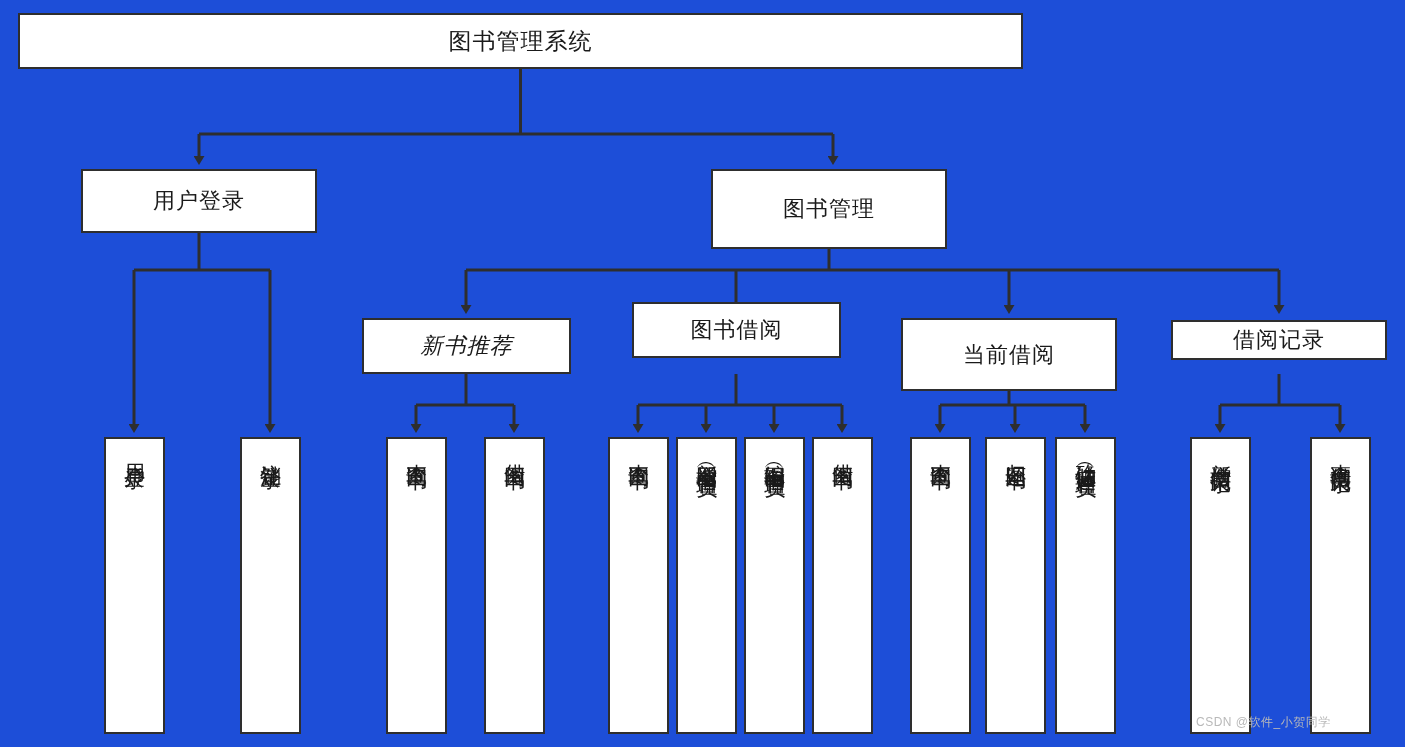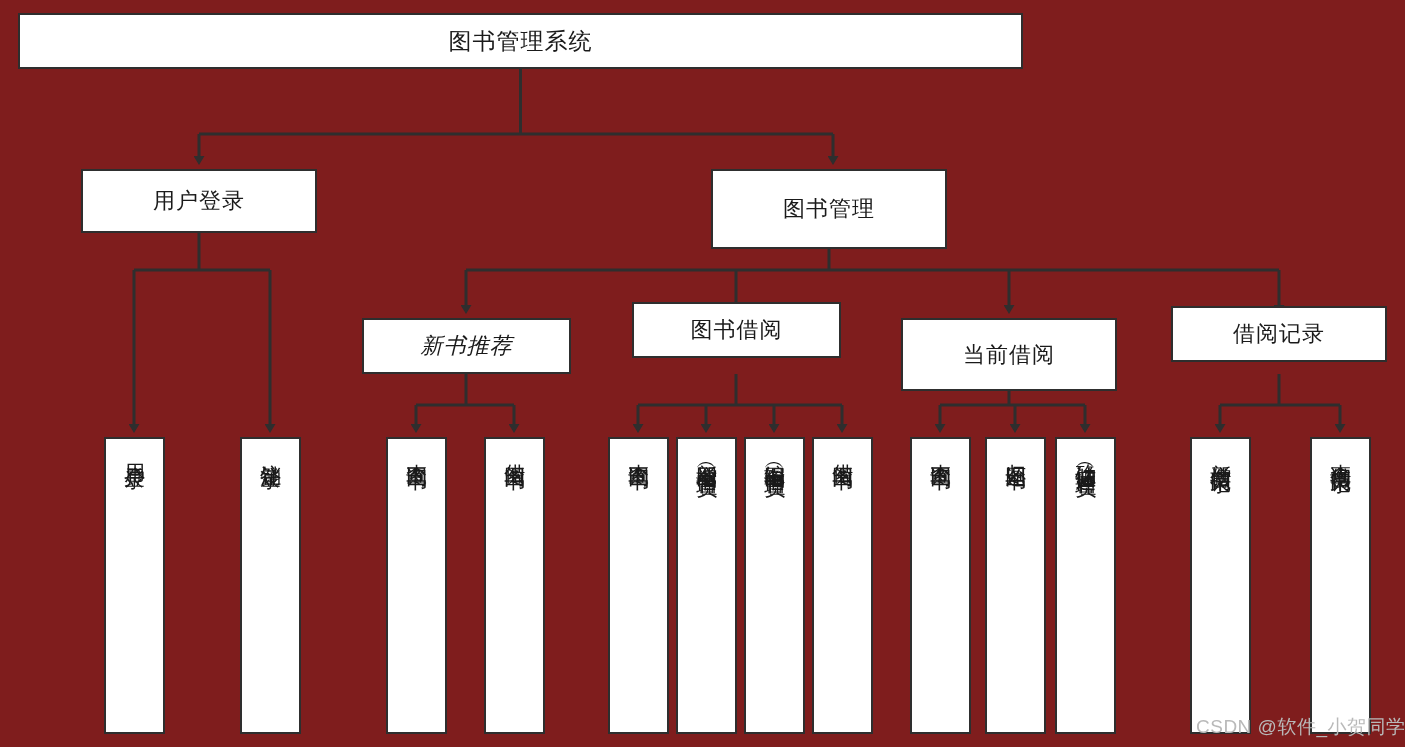--- a/index.html
+++ b/index.html
@@ -7,21 +7,21 @@
     padding: 0;
     background: #ffffff;
   }
   body {
     font-family: "Liberation Sans", "DejaVu Sans", sans-serif;
   }
   #canvas {
     position: relative;
     width: 1405px;
     height: 747px;
-    background: #7f1d1d;
+    background: #1d4ed8;
     overflow: hidden;
   }
   svg.connectors {
     position: absolute;
     left: 0;
     top: 0;
     width: 1405px;
     height: 747px;
     pointer-events: none;
   }
@@ -54,21 +54,21 @@
     line-height: 1.06;
     letter-spacing: 2px;
     white-space: nowrap;
     display: block;
   }
   .label {
     white-space: nowrap;
   }
   .watermark {
     position: absolute;
-    font-size: 19px;
+    font-size: 12px;
     color: #b9b9b9;
     white-space: nowrap;
     letter-spacing: 0.5px;
   }
 </style>
 </head>
 <body>
 
 <div id="canvas">
 
@@ -135,21 +135,21 @@
 
   <div class="node horizontal" id="node-l3-0" style="left: 362px; top: 318px; width: 209px; height: 56px; font-style: italic;">
     <span class="label">新书推荐</span>
   </div>
   <div class="node horizontal" id="node-l3-1" style="left: 632px; top: 302px; width: 209px; height: 56px;">
     <span class="label">图书借阅</span>
   </div>
   <div class="node horizontal" id="node-l3-2" style="left: 901px; top: 318px; width: 216px; height: 73px;">
     <span class="label">当前借阅</span>
   </div>
-  <div class="node horizontal" id="node-l3-3" style="left: 1171px; top: 306px; width: 216px; height: 56px;">
+  <div class="node horizontal" id="node-l3-3" style="left: 1171px; top: 320px; width: 216px; height: 40px;">
     <span class="label">借阅记录</span>
   </div>
 
   <div class="node leaf" id="node-leaf-0" style="left: 104px; top: 437px; width: 61px; height: 297px;">
     <span class="vtext">用户登录</span>
   </div>
   <div class="node leaf" id="node-leaf-1" style="left: 240px; top: 437px; width: 61px; height: 297px;">
     <span class="vtext">注销登录</span>
   </div>
   <div class="node leaf" id="node-leaf-2" style="left: 386px; top: 437px; width: 61px; height: 297px;">

